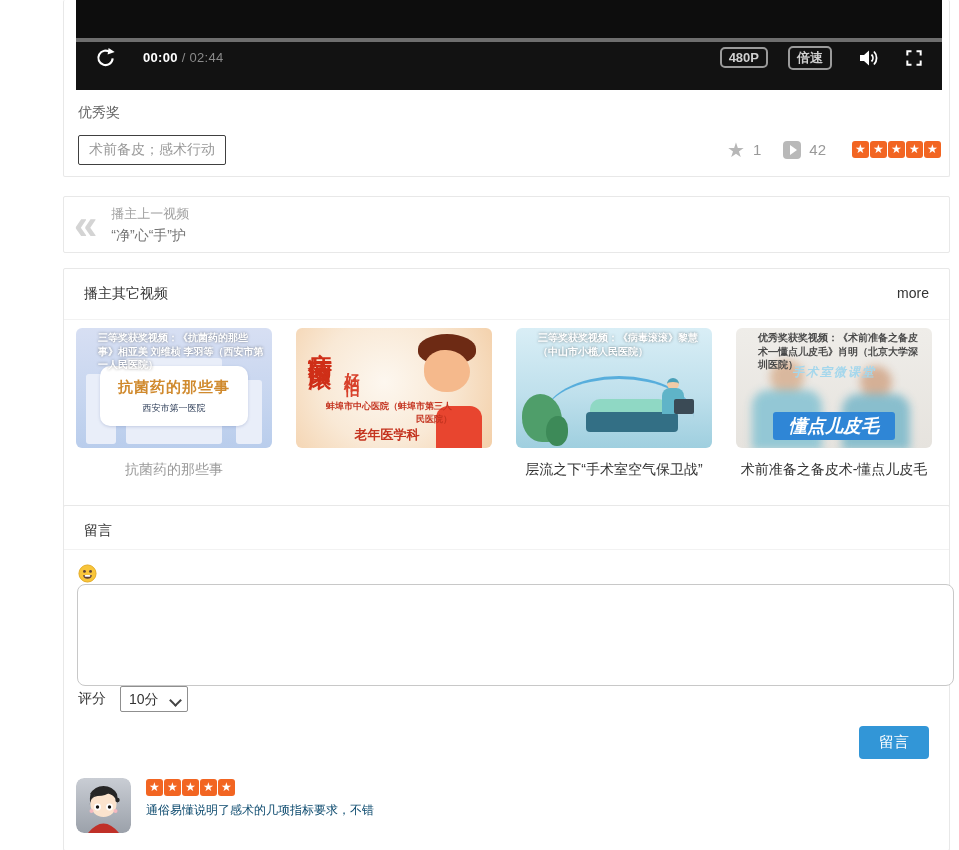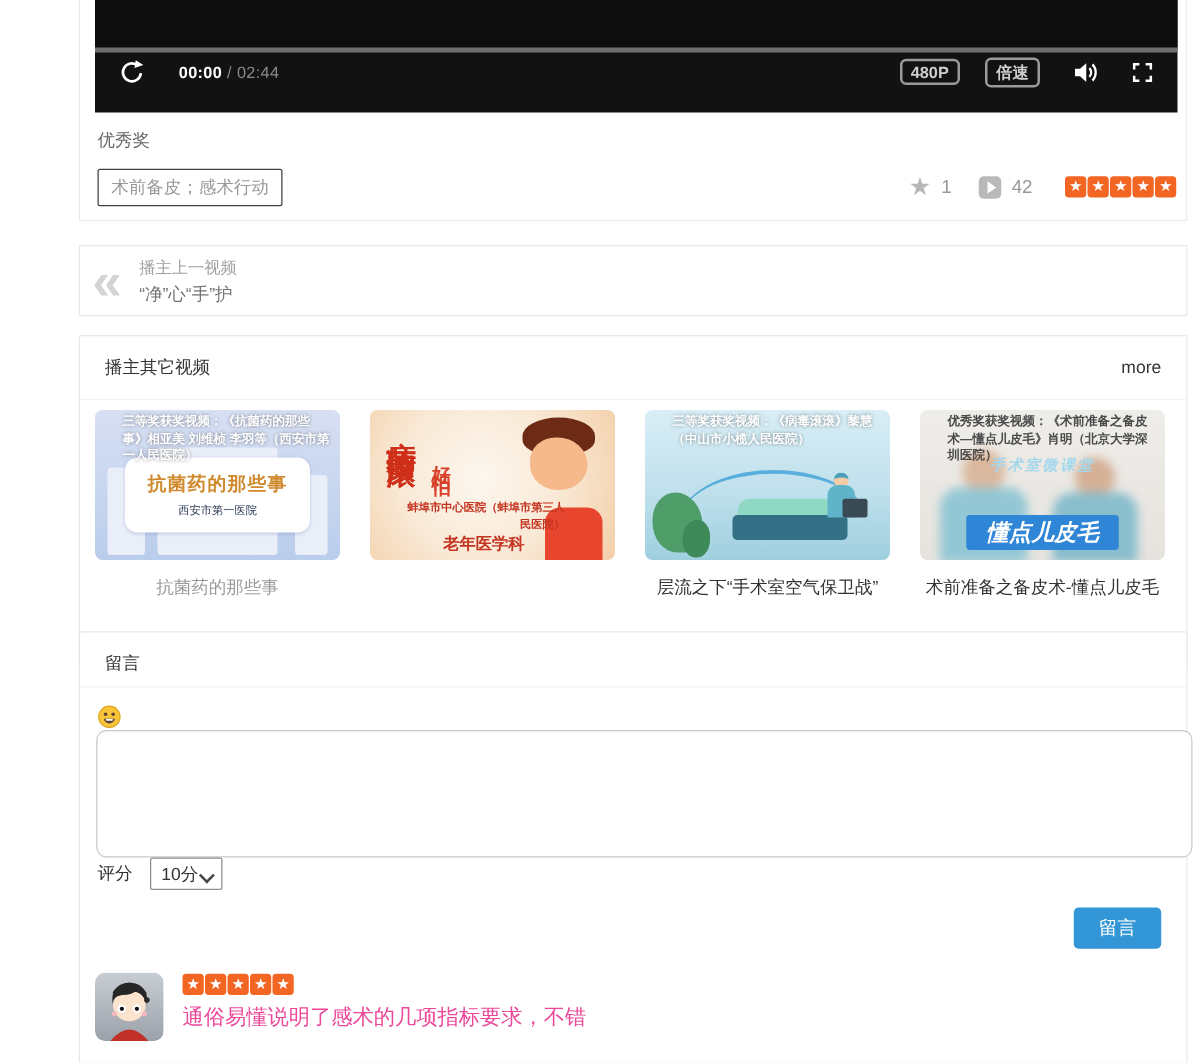--- a/index.html
+++ b/index.html
@@ -123,30 +123,30 @@
 
   
   .card-comments{top:505px;height:346px;}
   .emoji{position:absolute;left:14px;top:58px;cursor:pointer;}
   .cmt-textarea{position:absolute;left:13px;top:78px;width:859px;height:84px;border:1px solid #c8c8c8;
                 border-radius:8px;resize:none;font-family:inherit;font-size:14px;padding:8px;
                 box-sizing:content-box;outline:none;}
   .raterow{position:absolute;left:14px;top:180px;display:flex;align-items:center;font-size:14px;color:#333;}
   .selwrap{position:relative;margin-left:14px;}
   .ratesel{appearance:none;-webkit-appearance:none;border:1px solid #8f8f8f;border-radius:2px;
-           background:#fff;font-size:14px;font-family:inherit;color:#333;padding:4px 18px 4px 8px;cursor:pointer;}
+           background:#fff;font-size:14px;font-family:inherit;color:#333;padding:4px 28px 4px 8px;cursor:pointer;}
   .selchev{position:absolute;right:8px;top:10px;width:7px;height:7px;border-right:2px solid #444;
            border-bottom:2px solid #444;transform:rotate(45deg);pointer-events:none;}
   .submit{position:absolute;right:20px;top:220px;width:70px;height:33px;background:#3296d7;color:#fff;
           border:none;border-radius:4px;font-size:15px;font-family:inherit;cursor:pointer;}
   .cmt{position:absolute;left:12px;top:272px;display:flex;}
   .avatar{width:55px;height:55px;border-radius:8px;overflow:hidden;flex:none;}
   .cmtbody{margin-left:15px;padding-top:1px;}
   .cmtstars{display:flex;gap:1px;}
-  .cmttext{font-size:17px;color:#ec4899;margin-top:6px;}
+  .cmttext{font-size:12px;color:#0c4a6e;margin-top:6px;}
 </style>
 </head>
 <body>
 
 <section class="card card-video">
   <div class="player">
     <div class="screen"></div>
     <div class="progress"></div>
     <div class="controls">
       <button class="ctl">

